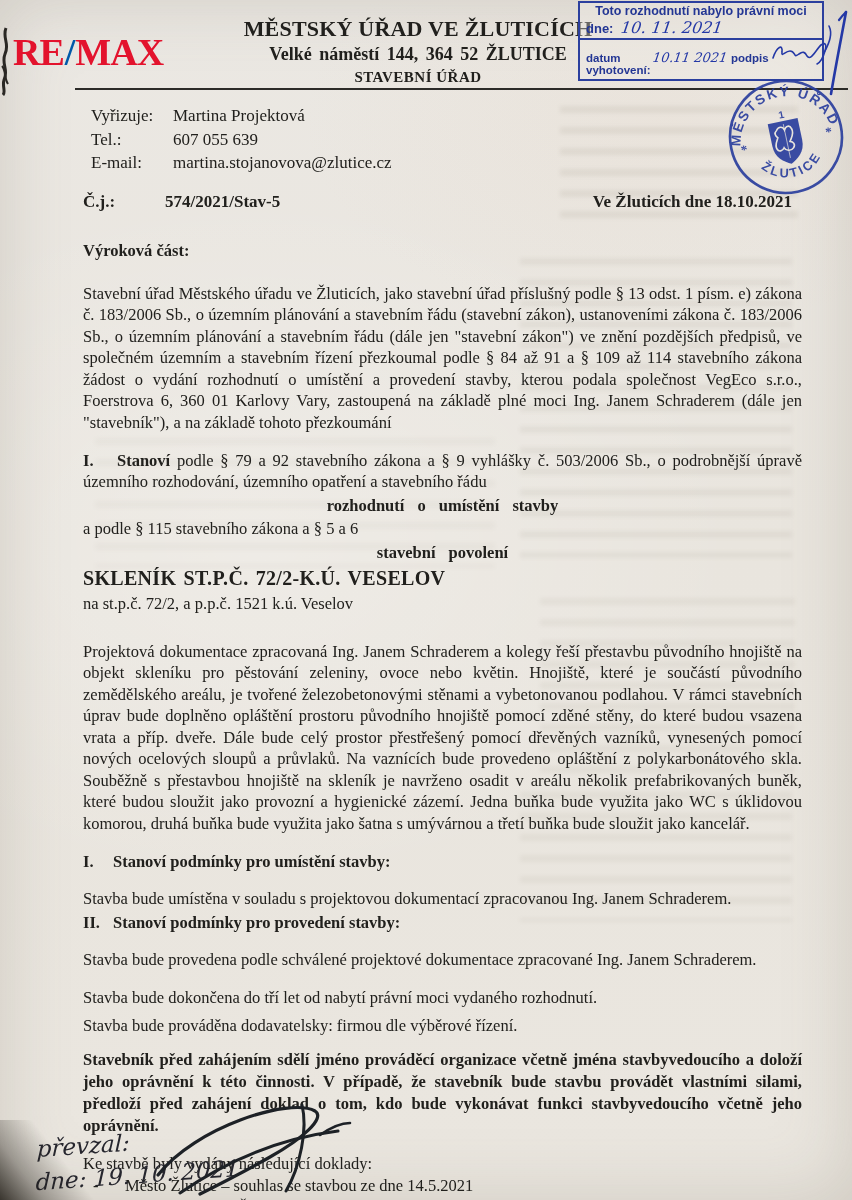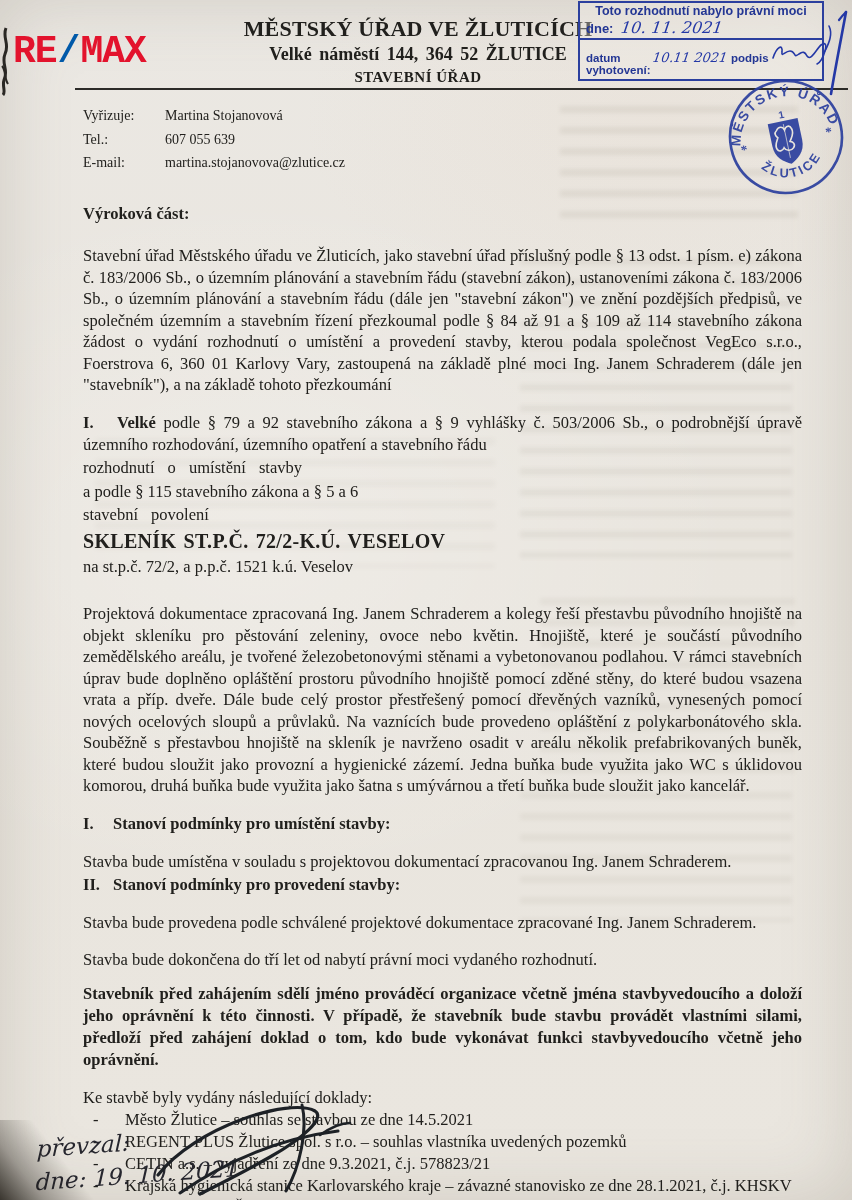--- a/index.html
+++ b/index.html
@@ -23,21 +23,21 @@
   .ghost{
     position:absolute;pointer-events:none;
     background:repeating-linear-gradient(180deg,
       rgba(105,95,75,0.55) 0px, rgba(105,95,75,0.55) 7px,
       transparent 7px, transparent 21px);
     filter:blur(2.2px);
   }
   
   .remax{
     position:absolute;left:13px;top:30px;
-    font-family:Liberation Mono, monospace;
+    font-family:Liberation Serif, serif;
     font-weight:bold;font-size:38px;letter-spacing:-1px;
     color:#e3132d;white-space:nowrap;
   }
   .remax .slash{color:#0059a9;padding:0 1px;}
   .letterhead{
     position:absolute;left:218px;top:16px;width:400px;
     text-align:center;font-weight:bold;line-height:1.2;
   }
   .lh-office{font-size:22px;letter-spacing:0.2px;}
   .lh-address{font-size:18px;margin-top:2px;word-spacing:3px;}
@@ -65,31 +65,31 @@
   .ls-hand-sm{font-size:13px;margin-left:2px;margin-right:4px;}
   .ls-sig{position:relative;width:64px;height:20px;overflow:visible;flex:0 0 auto;}
   .page-one{position:absolute;right:2px;top:8px;width:24px;height:90px;overflow:visible;}
   
   .seal{position:absolute;left:725px;top:76px;width:122px;height:122px;transform:rotate(-12deg);opacity:0.92;}
   
   .content{
     position:absolute;left:83px;top:104px;width:719px;
     font-size:16.5px;line-height:21.5px;
   }
-  .contact-row{display:grid;grid-template-columns:82px 1fr;line-height:23.5px;font-size:14px;}
+  .contact-row{display:grid;grid-template-columns:82px 1fr;line-height:23.5px;font-size:17px;margin-left:8px;}
   .cj-row{display:flex;margin-top:16px;font-weight:bold;font-size:17px;}
   .cj-label{width:82px;}
   .cj-date{margin-left:auto;padding-right:10px;}
   .h-vyrokova{font-weight:bold;margin-top:28px;}
   .para{ text-align:justify;margin-top:0;}
   .para-intro{margin-top:21px;}
   .sec1{margin-top:6px;text-align:justify;}
   .sec1 .num{font-weight:bold;display:inline-block;width:34px;}
   .sec1 .lead{font-weight:bold;}
-  .ruling{ text-align:left;font-weight:normal;word-spacing:9px;margin-top:2px;}
+  .ruling{ text-align:center;font-weight:bold;word-spacing:9px;margin-top:2px;}
   .apodle{margin-top:2px;}
   .na-stavbu{margin-top:2px;}
   .build-title{
     text-align:left;font-weight:bold;font-size:20px;letter-spacing:0.3px;
     word-spacing:2px;margin-top:2px;line-height:26px;
   }
   .parcels{margin-top:2px;}
   .descr{margin-top:26px;text-align:justify;}
   .cond-h{font-weight:bold;margin-top:2px;}
   .cond-h .num{display:inline-block;width:30px;}
@@ -182,52 +182,58 @@
       <path d="M45,44 h30 v22 c0,12 -8,17 -15,21 c-7,-4 -15,-9 -15,-21 z" fill="#2b3f9e"></path>
       <path d="M52,52 c3,-4 7,-3 8,1 c2,-4 6,-4 7,0 c2,5 -2,9 -4,12 c3,1 5,4 2,7 c-3,3 -8,1 -9,-2 c-2,3 -6,3 -7,0 c-2,-5 2,-8 3,-11 c-2,-2 -3,-5 0,-7 z" fill="none" stroke="#e9e5de" stroke-width="1.6"></path>
       <path d="M60,47 v34" stroke="#e9e5de" stroke-width="1" opacity="0.7"></path>
     </g>
   </svg>
 
   <div class="content">
 
     <div class="contact-row">
       <span>Vyřizuje:</span>
-      <span>Martina Stojanovová</span>
+      <span>Martina Projektová</span>
     </div>
     <div class="contact-row">
       <span>Tel.:</span>
       <span>607 055 639</span>
     </div>
     <div class="contact-row">
       <span>E-mail:</span>
       <span>martina.stojanovova@zlutice.cz</span>
     </div>
 
+    <div class="cj-row">
+      <span class="cj-label">Č.j.:</span>
+      <span>574/2021/Stav-5</span>
+      <span class="cj-date">Ve Žluticích dne 18.10.2021</span>
+    </div>
 
     <div class="h-vyrokova">Výroková část:</div>
 
     <p class="para para-intro">Stavební úřad Městského úřadu ve Žluticích, jako stavební úřad příslušný podle § 13 odst. 1 písm. e) zákona č. 183/2006 Sb., o územním plánování a stavebním řádu (stavební zákon), ustanoveními zákona č. 183/2006 Sb., o územním plánování a stavebním řádu (dále jen "stavební zákon") ve znění pozdějších předpisů, ve společném územním a stavebním řízení přezkoumal podle § 84 až 91 a § 109 až 114 stavebního zákona žádost o vydání rozhodnutí o umístění a provedení stavby, kterou  podala společnost VegEco s.r.o., Foerstrova 6, 360 01 Karlovy Vary, zastoupená na základě plné moci Ing. Janem Schraderem (dále jen "stavebník"), a na základě tohoto přezkoumání</p>
 
-    <div class="sec1"><span class="num">I.</span><span class="lead">Velké</span><span> podle § 79 a 92 stavebního zákona a § 9 vyhlášky č. 503/2006 Sb., o podrobnější úpravě územního rozhodování, územního opatření a stavebního řádu</span></div>
+    <div class="sec1"><span class="num">I.</span><span class="lead">Stanoví</span><span> podle § 79 a 92 stavebního zákona a § 9 vyhlášky č. 503/2006 Sb., o podrobnější úpravě územního rozhodování, územního opatření a stavebního řádu</span></div>
 
     <div class="ruling">rozhodnutí o umístění stavby</div>
     <div class="apodle">a podle § 115 stavebního zákona a § 5 a 6</div>
     <div class="ruling">stavební povolení</div>
     <div class="build-title">SKLENÍK ST.P.Č. 72/2-K.Ú. VESELOV</div>
     <div class="parcels">na st.p.č. 72/2, a p.p.č. 1521 k.ú. Veselov</div>
 
     <p class="descr">Projektová dokumentace zpracovaná Ing. Janem Schraderem a kolegy řeší přestavbu původního hnojiště na objekt skleníku pro pěstování zeleniny, ovoce nebo květin. Hnojiště, které je součástí původního zemědělského areálu, je tvořené železobetonovými stěnami a vybetonovanou podlahou. V rámci stavebních úprav bude doplněno opláštění prostoru původního hnojiště pomocí zděné stěny, do které budou vsazena vrata a příp. dveře. Dále bude celý prostor přestřešený pomocí dřevěných vazníků, vynesených pomocí nových ocelových sloupů a průvlaků. Na vaznících bude provedeno opláštění z polykarbonátového skla. Souběžně s přestavbou hnojiště na skleník je navrženo osadit v areálu několik prefabrikovaných buněk, které budou sloužit jako provozní a hygienické zázemí. Jedna buňka bude využita jako WC s úklidovou komorou, druhá buňka bude využita jako šatna s umývárnou a třetí buňka bude sloužit jako kancelář.</p>
 
     <div class="cond-h"><span class="num">I.</span><span>Stanoví podmínky pro umístění stavby:</span></div>
     <div class="cond-line">Stavba bude umístěna v souladu s projektovou dokumentací zpracovanou Ing. Janem Schraderem.</div>
 
     <div class="cond-h"><span class="num">II.</span><span>Stanoví podmínky pro provedení stavby:</span></div>
     <div class="cond-line">Stavba bude provedena podle schválené projektové dokumentace zpracované Ing. Janem Schraderem.</div>
     <div class="cond-line">Stavba bude dokončena do tří let od nabytí právní moci vydaného rozhodnutí.</div>
+    <div class="cond-line cond-line-gap">Stavba bude prováděna dodavatelsky: firmou dle výběrové řízení.</div>
 
     <p class="bold-para">Stavebník před zahájením sdělí jméno prováděcí organizace včetně jména stavbyvedoucího a doloží jeho oprávnění k této činnosti. V případě, že stavebník bude stavbu provádět vlastními silami, předloží před zahájení doklad o tom, kdo bude vykonávat funkci stavbyvedoucího včetně jeho oprávnění.</p>
 
     <div class="docs-intro">Ke stavbě byly vydány následující doklady:</div>
 
     <div class="doc-item">
       <span class="doc-marker">-</span>
       <span class="doc-text">Město Žlutice – souhlas se stavbou ze dne 14.5.2021</span>
     </div>
     <div class="doc-item">

